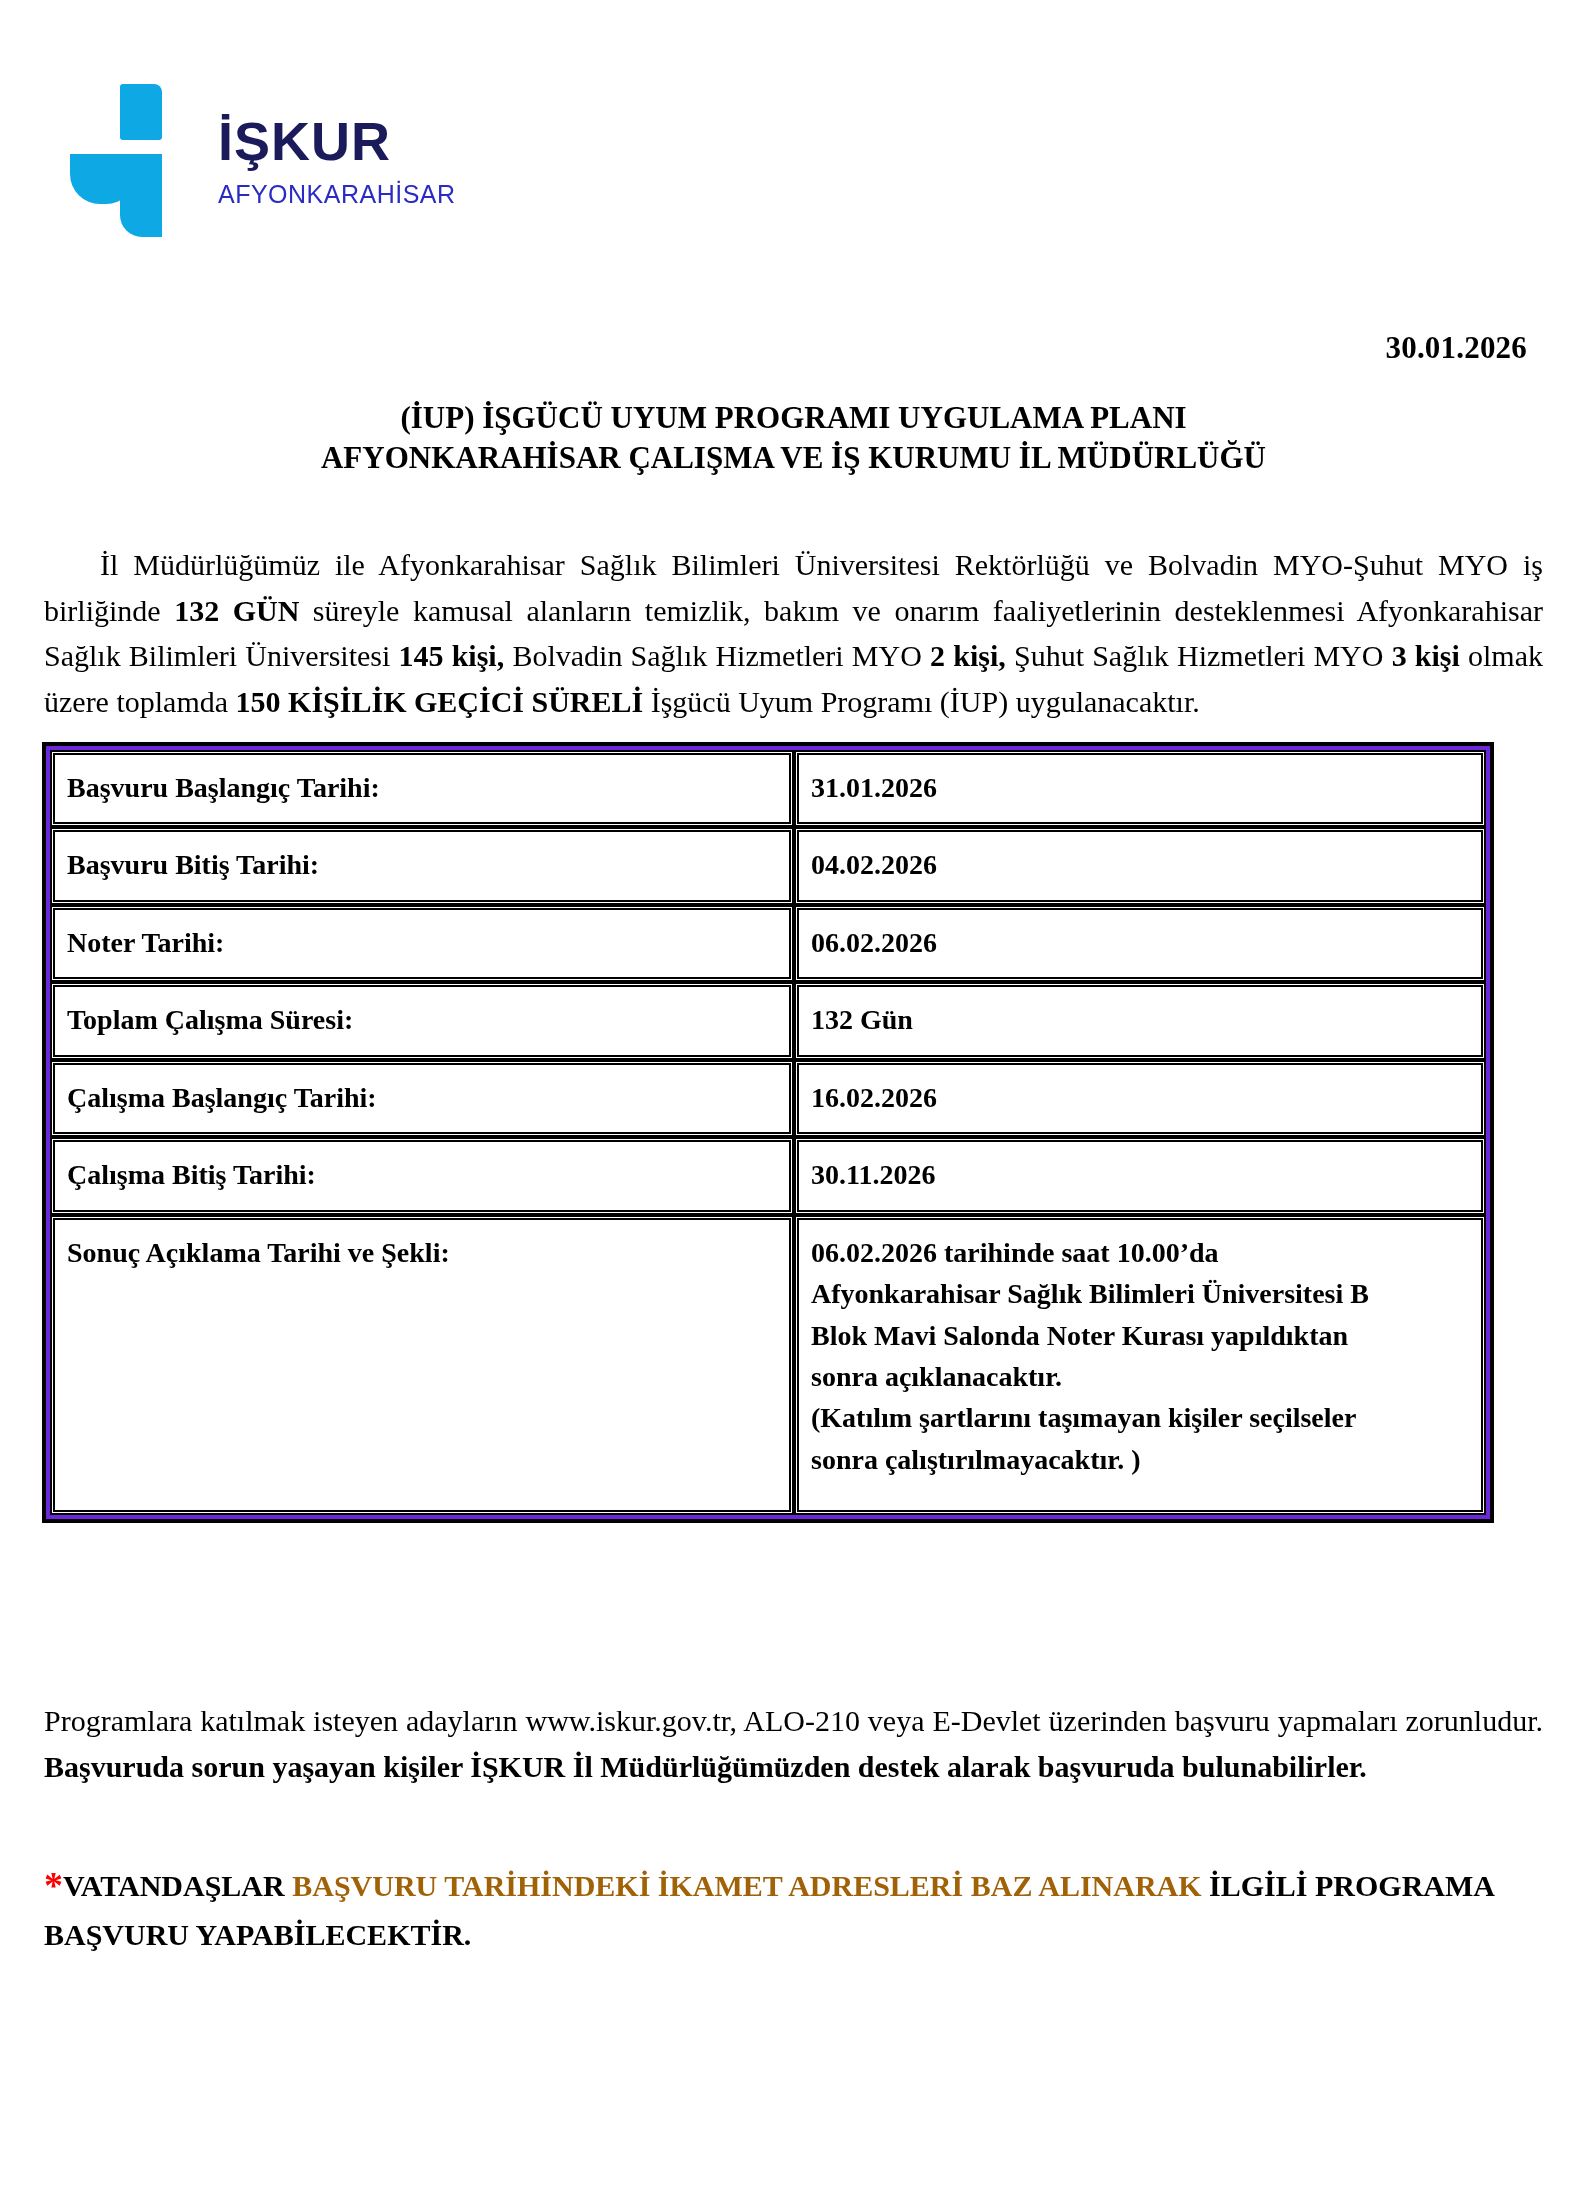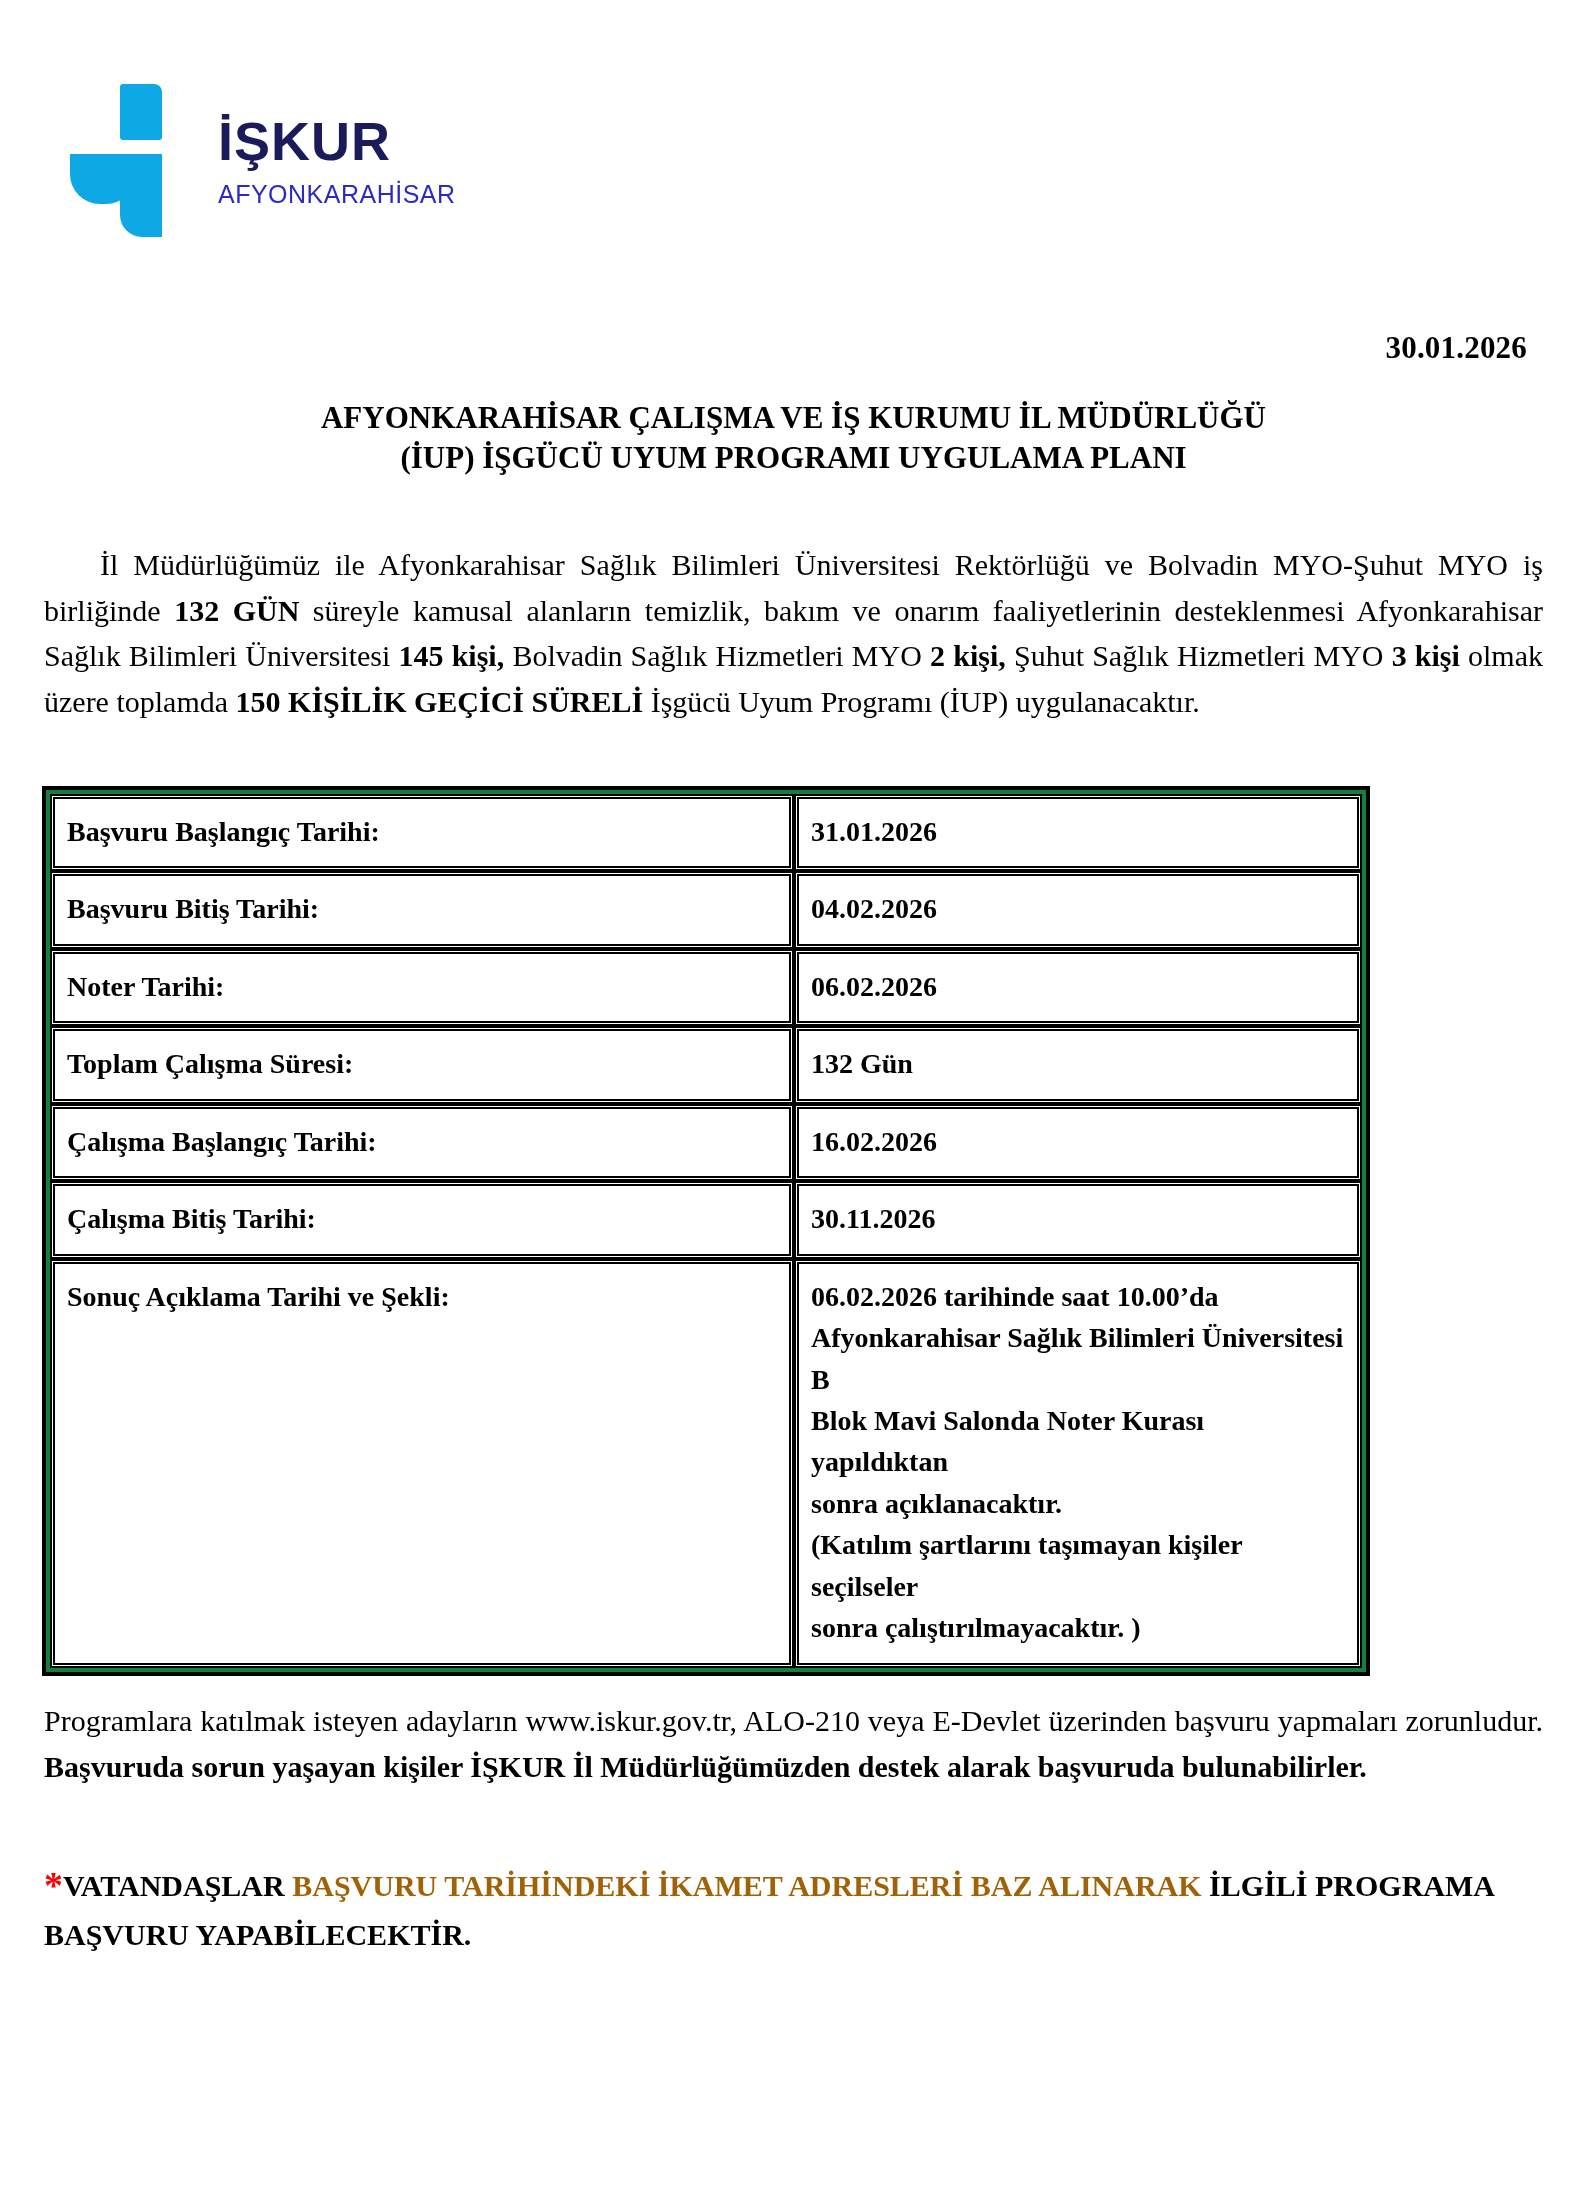--- a/index.html
+++ b/index.html
@@ -125,26 +125,25 @@
     text-align: justify;
     text-indent: 56px;
   }
   .intro b { font-weight: bold; }
 
   
   .table-wrap {
     position: absolute;
     left: 42px;
     top: 742px;
-    width: 1328px;
+    width: 1452px;
     border: 4px solid #000;
     padding: 4px;
     box-sizing: border-box;
-    background: #15803d;
-    margin-top: 44px;
+    background: #6d28d9;
   }
   table.info {
     width: 100%;
     border-collapse: separate;
     border-spacing: 0;
     table-layout: fixed;
   }
   table.info td {
     border: 5px double #000;
     padding: 12px 10px 14px 12px;
@@ -204,22 +203,22 @@
     </div>
     <div class="logo-text">
       <div class="logo-iskur">İŞKUR</div>
       <div class="logo-city">AFYONKARAHİSAR</div>
     </div>
   </div>
 
   <div class="doc-date">30.01.2026</div>
 
   <div class="doc-title">
+    <div>(İUP) İŞGÜCÜ UYUM PROGRAMI UYGULAMA PLANI</div>
     <div>AFYONKARAHİSAR ÇALIŞMA VE İŞ KURUMU İL MÜDÜRLÜĞÜ</div>
-    <div>(İUP) İŞGÜCÜ UYUM PROGRAMI UYGULAMA PLANI</div>
   </div>
 
   <p class="intro"><span>İl Müdürlüğümüz ile Afyonkarahisar Sağlık Bilimleri Üniversitesi Rektörlüğü ve Bolvadin MYO-Şuhut MYO iş birliğinde </span><b>132 GÜN</b><span> süreyle kamusal alanların temizlik, bakım ve onarım faaliyetlerinin desteklenmesi Afyonkarahisar Sağlık Bilimleri Üniversitesi </span><b>145 kişi,</b><span> Bolvadin Sağlık Hizmetleri MYO </span><b>2 kişi,</b><span> Şuhut Sağlık Hizmetleri MYO </span><b>3 kişi</b><span> olmak üzere toplamda </span><b>150 KİŞİLİK GEÇİCİ SÜRELİ</b><span> İşgücü Uyum Programı (İUP) uygulanacaktır.</span></p>
 
   <div class="table-wrap">
     <table class="info">
       <tbody>
         <tr>
           <td class="col-label">Başvuru Başlangıç Tarihi:</td>
           <td class="col-value">31.01.2026</td>

